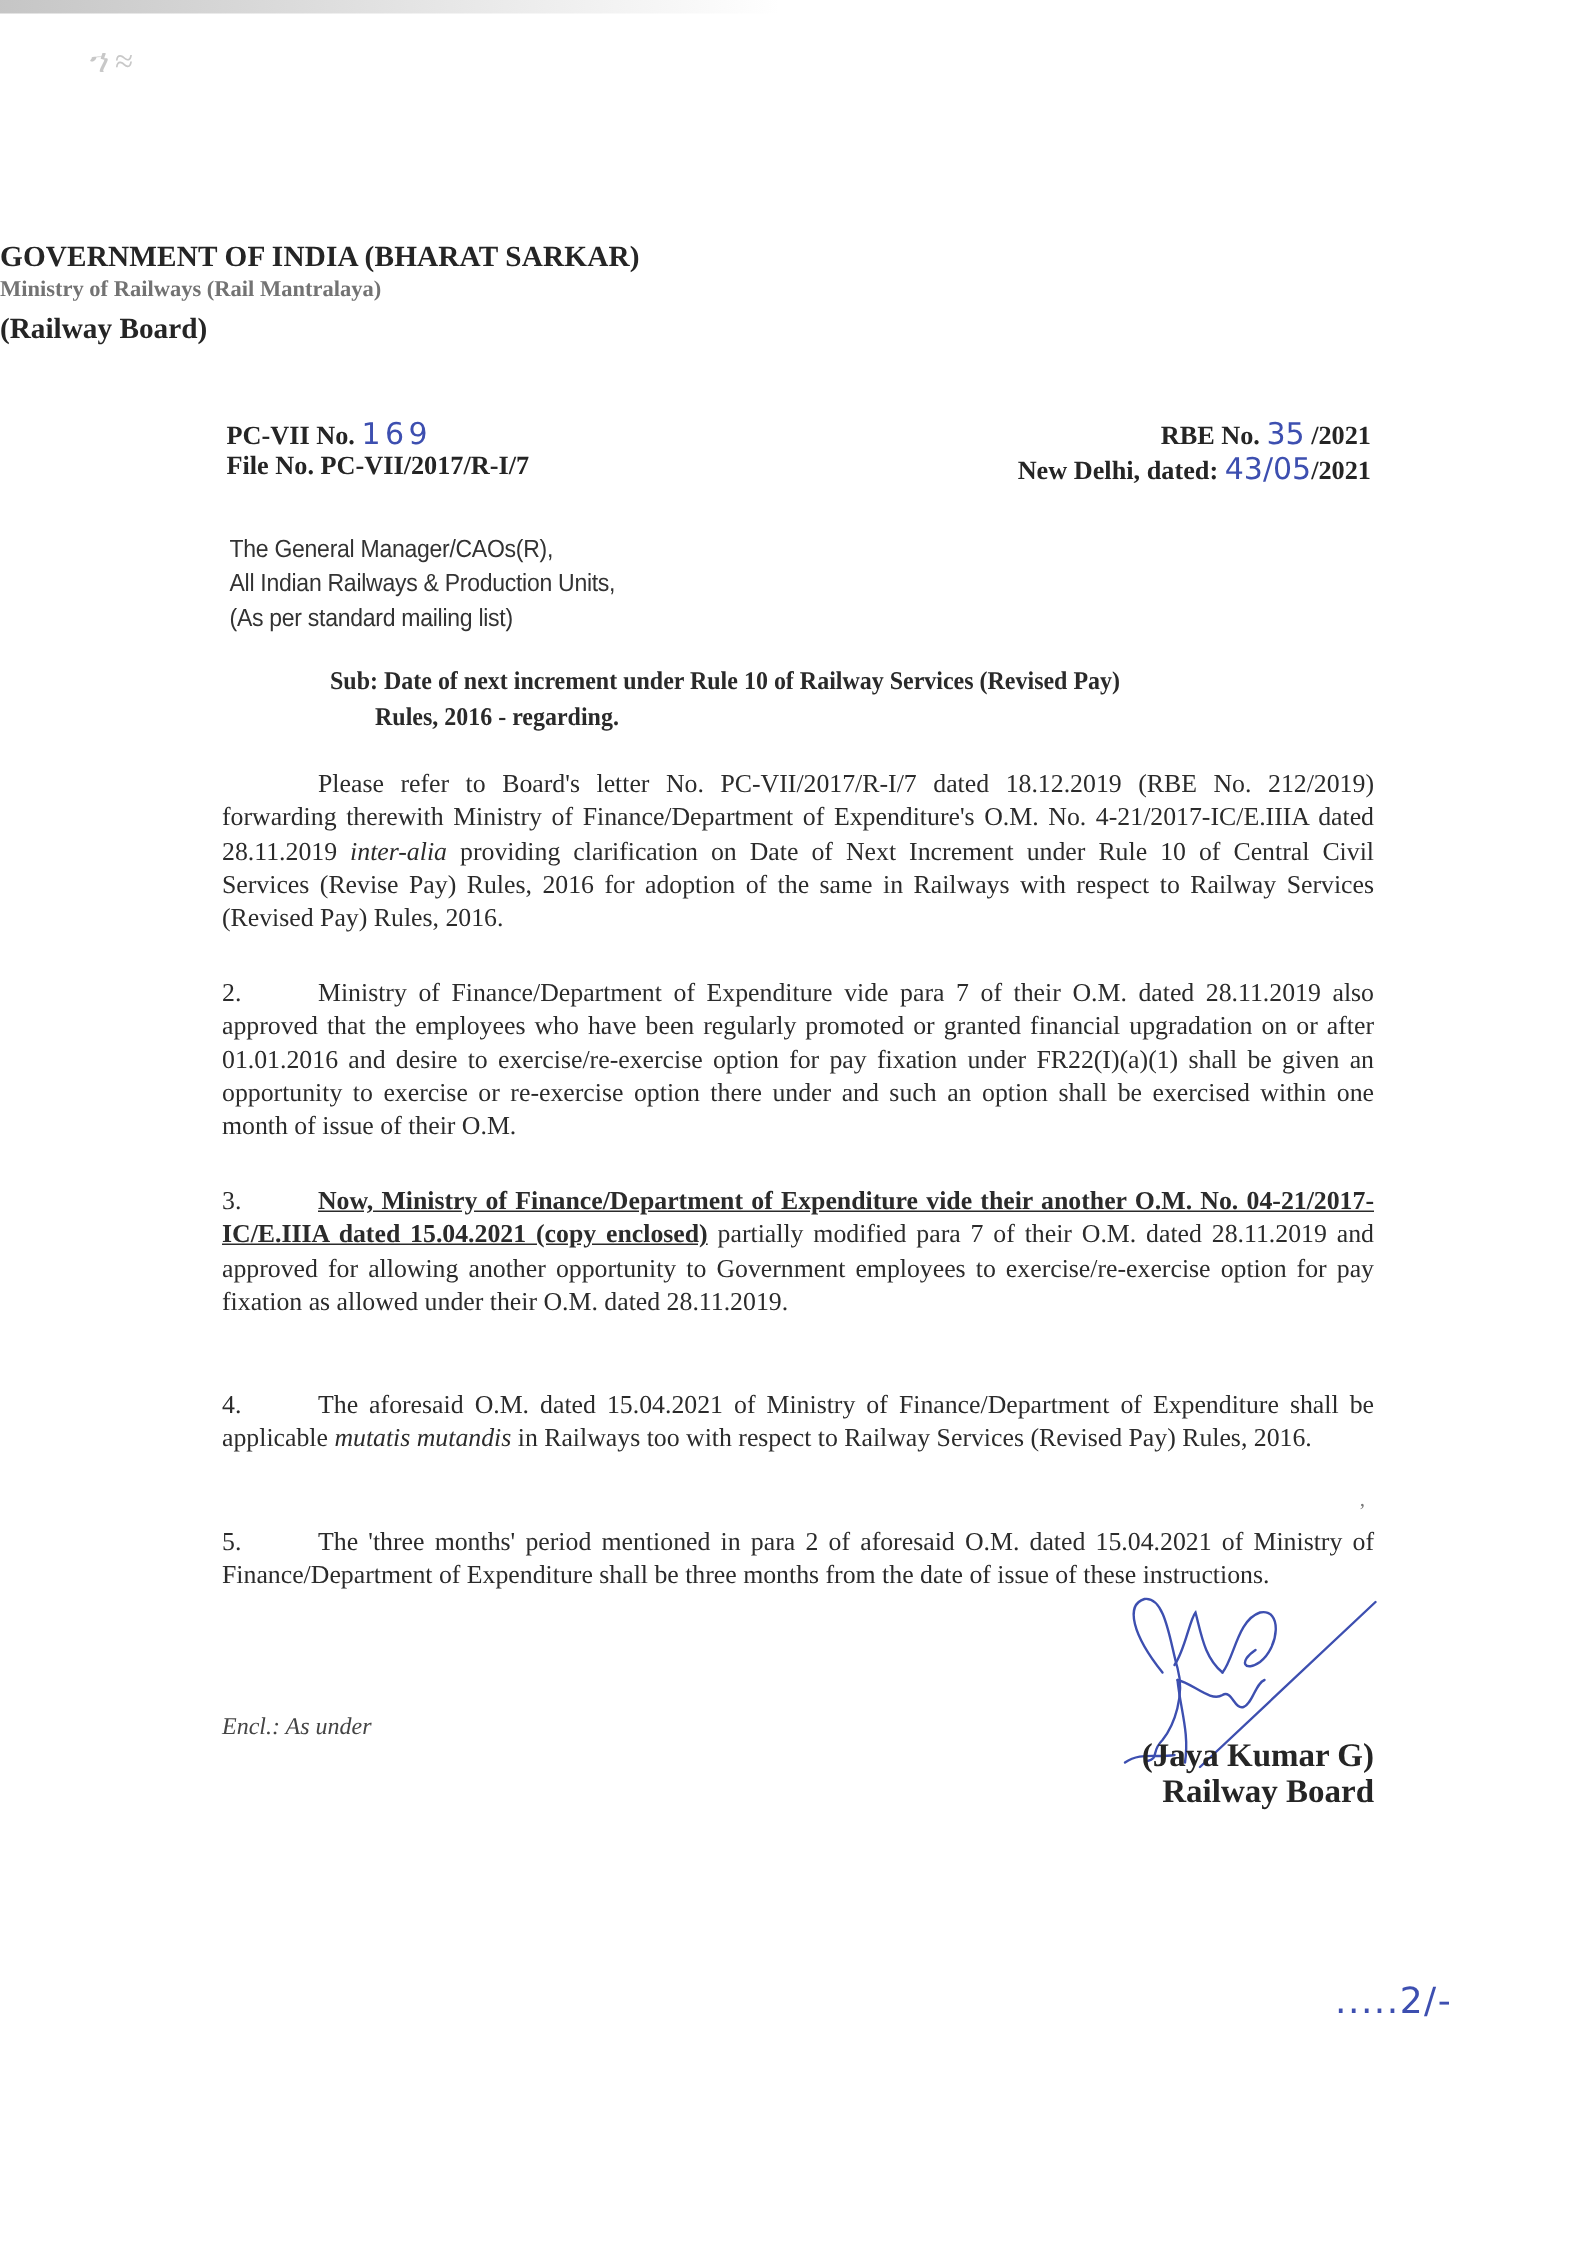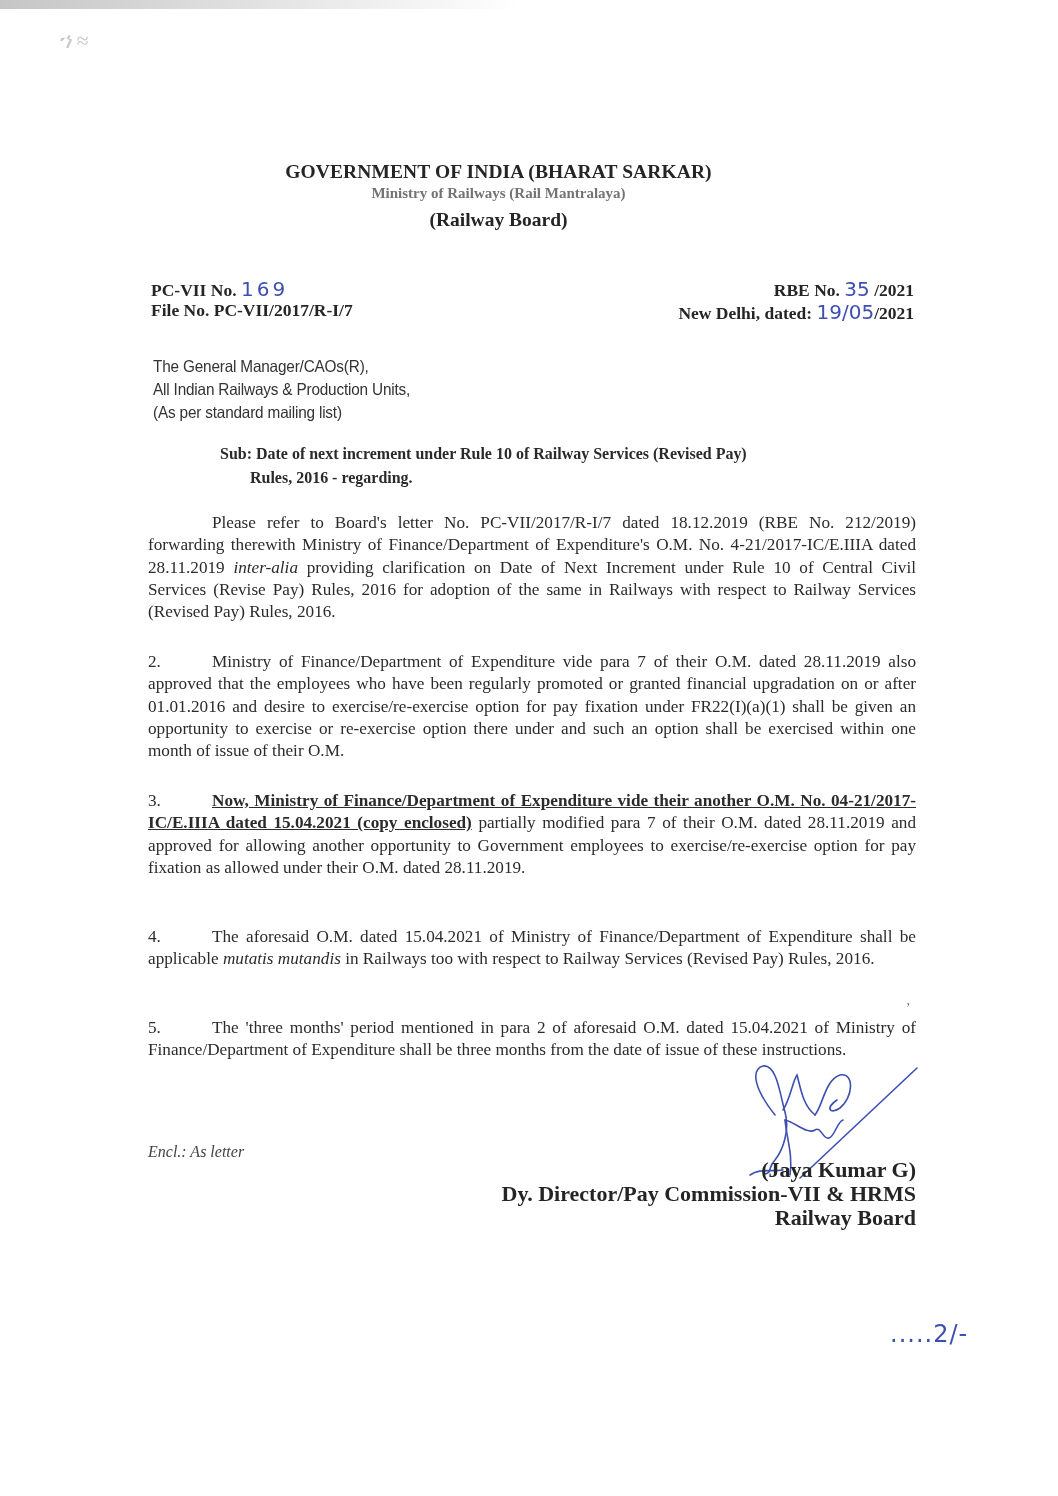--- a/index.html
+++ b/index.html
@@ -2,21 +2,21 @@
 <html><head>
 <meta charset="utf-8">
 <style>
   html, body { margin: 0; padding: 0; background: #ffffff; }
   body { width: 1058px; height: 1496px; position: relative; overflow: hidden;
          font-family: "Liberation Serif", "DejaVu Serif", serif; color: #2a2a2a; }
   .scan-edge { position: absolute; left: 0; top: 0; width: 520px; height: 9px;
                background: linear-gradient(to right, rgba(150,150,150,0.55), rgba(190,190,190,0.35) 60%, rgba(255,255,255,0)); }
   .pencil-mark { position: absolute; left: 58px; top: 28px; width: 70px; height: 30px;
                  color: #c8c8c8; font-size: 22px; font-style: italic; }
-  .header { position: absolute; left: 0; width: 997px; text-align: center; font-weight: bold; }
+  .header { position: absolute; left: 0; width: 997px; text-align: left; font-weight: bold; }
   .h1 { top: 161px; font-size: 19.5px; letter-spacing: 0.1px; color: #252525; }
   .h2 { top: 185px; font-size: 15px; color: #737373; }
   .h3 { top: 209px; font-size: 19.5px; color: #252525; }
   .refline { position: absolute; font-weight: bold; font-size: 17.5px; color: #252525; white-space: nowrap; }
   .hand { font-family: "DejaVu Sans", sans-serif; font-weight: normal; color: #3d4fb0; font-size: 20px; }
   .addr { position: absolute; left: 153px; font-size: 16.5px; color: #333; font-family: "Liberation Sans", sans-serif; letter-spacing: -0.2px; transform: scaleX(0.93); transform-origin: left; }
   .sub { position: absolute; left: 220px; width: 700px; font-weight: bold; font-size: 17px; color: #2a2a2a; transform: scaleX(0.94); transform-origin: left; white-space: nowrap; }
   .para { position: absolute; left: 148px; width: 768px; font-size: 17.2px; line-height: 22.3px; text-align: justify; color: #2b2b2b; }
   .para .num { display: inline-block; width: 64px; }
   .para .indent { display: inline-block; width: 64px; }
@@ -43,21 +43,21 @@
 </div>
 <div class="refline" style="left:151px; top:300px;">File No. PC-VII/2017/R-I/7</div>
 
 <div class="refline" style="right:144px; top:277px;">
   <span>RBE No.</span>
   <span class="hand">35</span>
   <span>/2021</span>
 </div>
 <div class="refline" style="right:144px; top:300px;">
   <span>New Delhi, dated:</span>
-  <span class="hand">19</span><span class="hand">/</span><span class="hand">05</span><span>/2021</span>
+  <span class="hand">43</span><span class="hand">/</span><span class="hand">05</span><span>/2021</span>
 </div>
 
 <div class="addr" style="top:357px;">The General Manager/CAOs(R),</div>
 <div class="addr" style="top:380px;">All Indian Railways &amp; Production Units,</div>
 <div class="addr" style="top:403px;">(As per standard mailing list)</div>
 
 <div class="sub" style="top:444px;">Sub: Date of next increment under Rule 10 of Railway Services (Revised Pay)</div>
 <div class="sub" style="top:468px; left:250px;">Rules, 2016 - regarding.</div>
 
 <div class="para" style="top:512px;">
@@ -74,35 +74,34 @@
 
 <div class="para" style="top:926px;">
   <span class="num">4.</span><span>The aforesaid O.M. dated 15.04.2021 of Ministry of Finance/Department of Expenditure shall be applicable </span><i>mutatis mutandis</i><span> in Railways too with respect to Railway Services (Revised Pay) Rules, 2016.</span>
 </div>
 <div class="dot">,</div>
 
 <div class="para" style="top:1017px;">
   <span class="num">5.</span><span>The 'three months' period mentioned in para 2 of aforesaid O.M. dated 15.04.2021 of Ministry of Finance/Department of Expenditure shall be three months from the date of issue of these instructions.</span>
 </div>
 
-<div class="enc">Encl.: As letter</div>
+<div class="enc">Encl.: As under</div>
 
 <svg class="signature" viewBox="0 0 180 120">
   <g fill="none" stroke="#3d4fb0" stroke-width="1.6" stroke-linecap="round">
     <path d="M172 8 L55 118"></path>
     <path d="M30 55 C10 30, 5 10, 18 6 C32 4, 35 35, 40 52 C45 70, 38 90, 30 100 C22 108, 28 112, 20 114"></path>
     <path d="M38 50 C45 40, 48 20, 52 15 C56 30, 58 45, 70 55"></path>
     <path d="M70 55 C78 45, 80 20, 95 15 C110 12, 108 38, 95 48 C85 55, 80 48, 92 40"></path>
     <path d="M40 60 C50 62, 62 75, 70 70 C76 66, 78 80, 84 78 C90 76, 92 62, 98 60"></path>
     <path d="M40 60 C42 80, 48 95, 45 115"></path>
     <path d="M5 115 C15 108, 25 112, 38 110"></path>
   </g>
 </svg>
 
 <div class="sig-block">
   <div>(Jaya Kumar G)</div>
-  <div>Dy. Director/Pay Commission-VII &amp; HRMS</div>
   <div>Railway Board</div>
 </div>
 
 <div class="pageno">
   <span class="hand" style="font-size:24px; letter-spacing:1px;">.....2/-</span>
 </div>
 
 </body></html>

